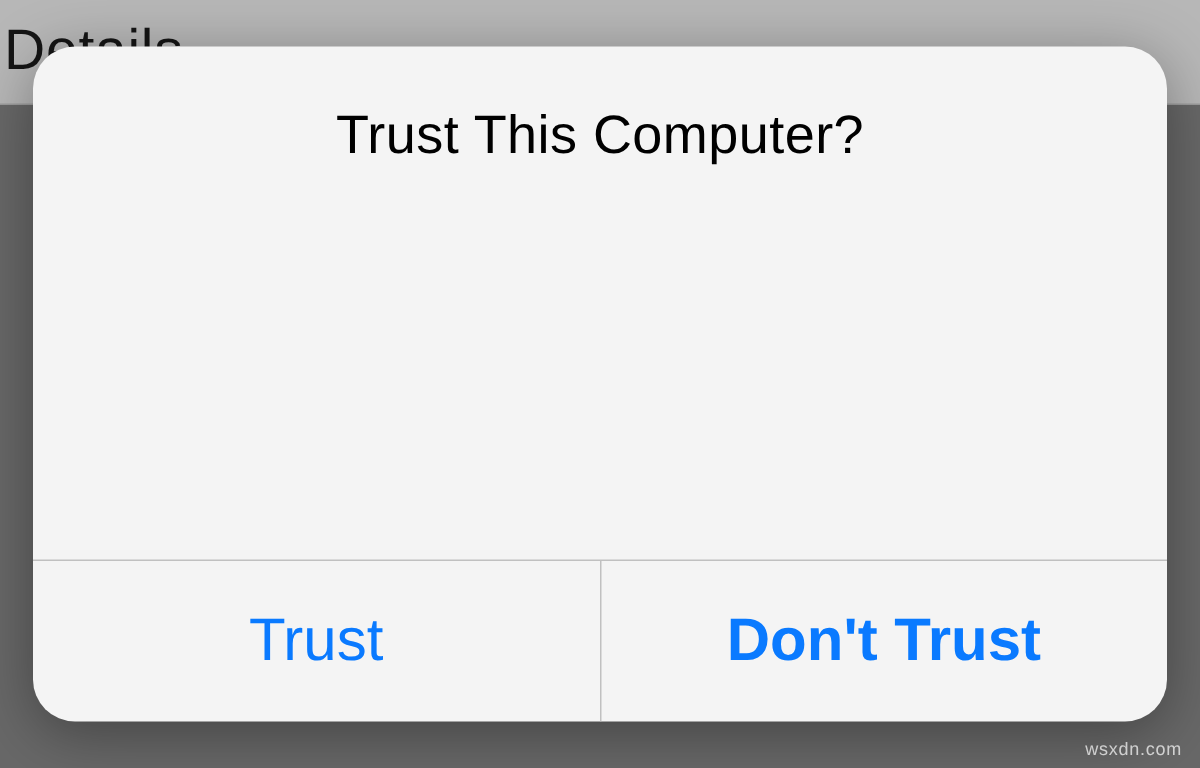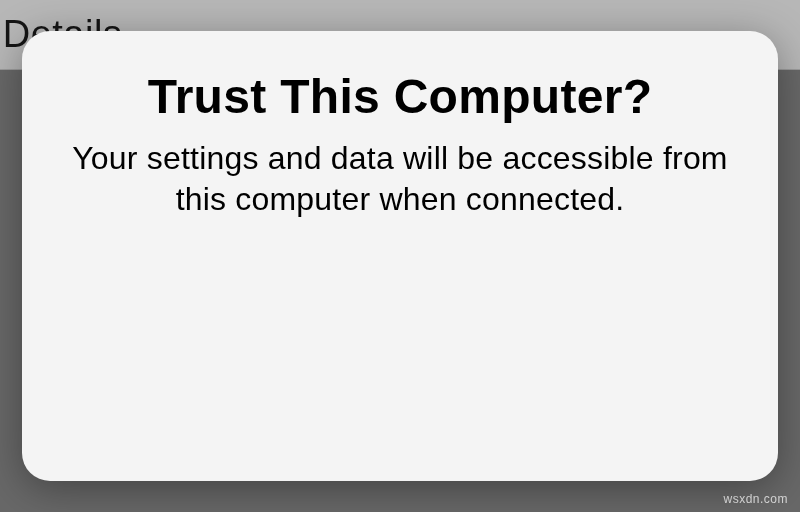--- a/index.html
+++ b/index.html
@@ -63,22 +63,22 @@
     .alert-content {
       flex: 1;
       display: flex;
       flex-direction: column;
       align-items: center;
       justify-content: flex-start;
       padding: 38px 50px 30px 50px;
       text-align: center;
     }
     .alert-title {
-      font-size: 48px;
-      font-weight: 700;
+      font-size: 36px;
+      font-weight: 400;
       color: #000;
       margin-bottom: 14px;
       letter-spacing: 0.3px;
     }
     .alert-message {
       font-size: 32px;
       font-weight: 400;
       color: #000;
       line-height: 1.28;
       letter-spacing: 0.2px;
@@ -125,17 +125,20 @@
 <div class="background-header">
   <span class="background-title">e Details</span>
 </div>
 <div class="background-body"></div>
 
 <div class="dim-overlay"></div>
 
 <div class="alert">
   <div class="alert-content">
     <div class="alert-title">Trust This Computer?</div>
-    <div class="alert-message">Your settings and data will be accessible from this computer when connected.</div>
+  </div>
+  <div class="alert-buttons">
+    <button class="alert-button default">Trust</button>
+    <button class="alert-button cancel">Don't Trust</button>
   </div>
 </div>
 
 <div class="watermark">wsxdn.com</div>
 
 </body></html>

